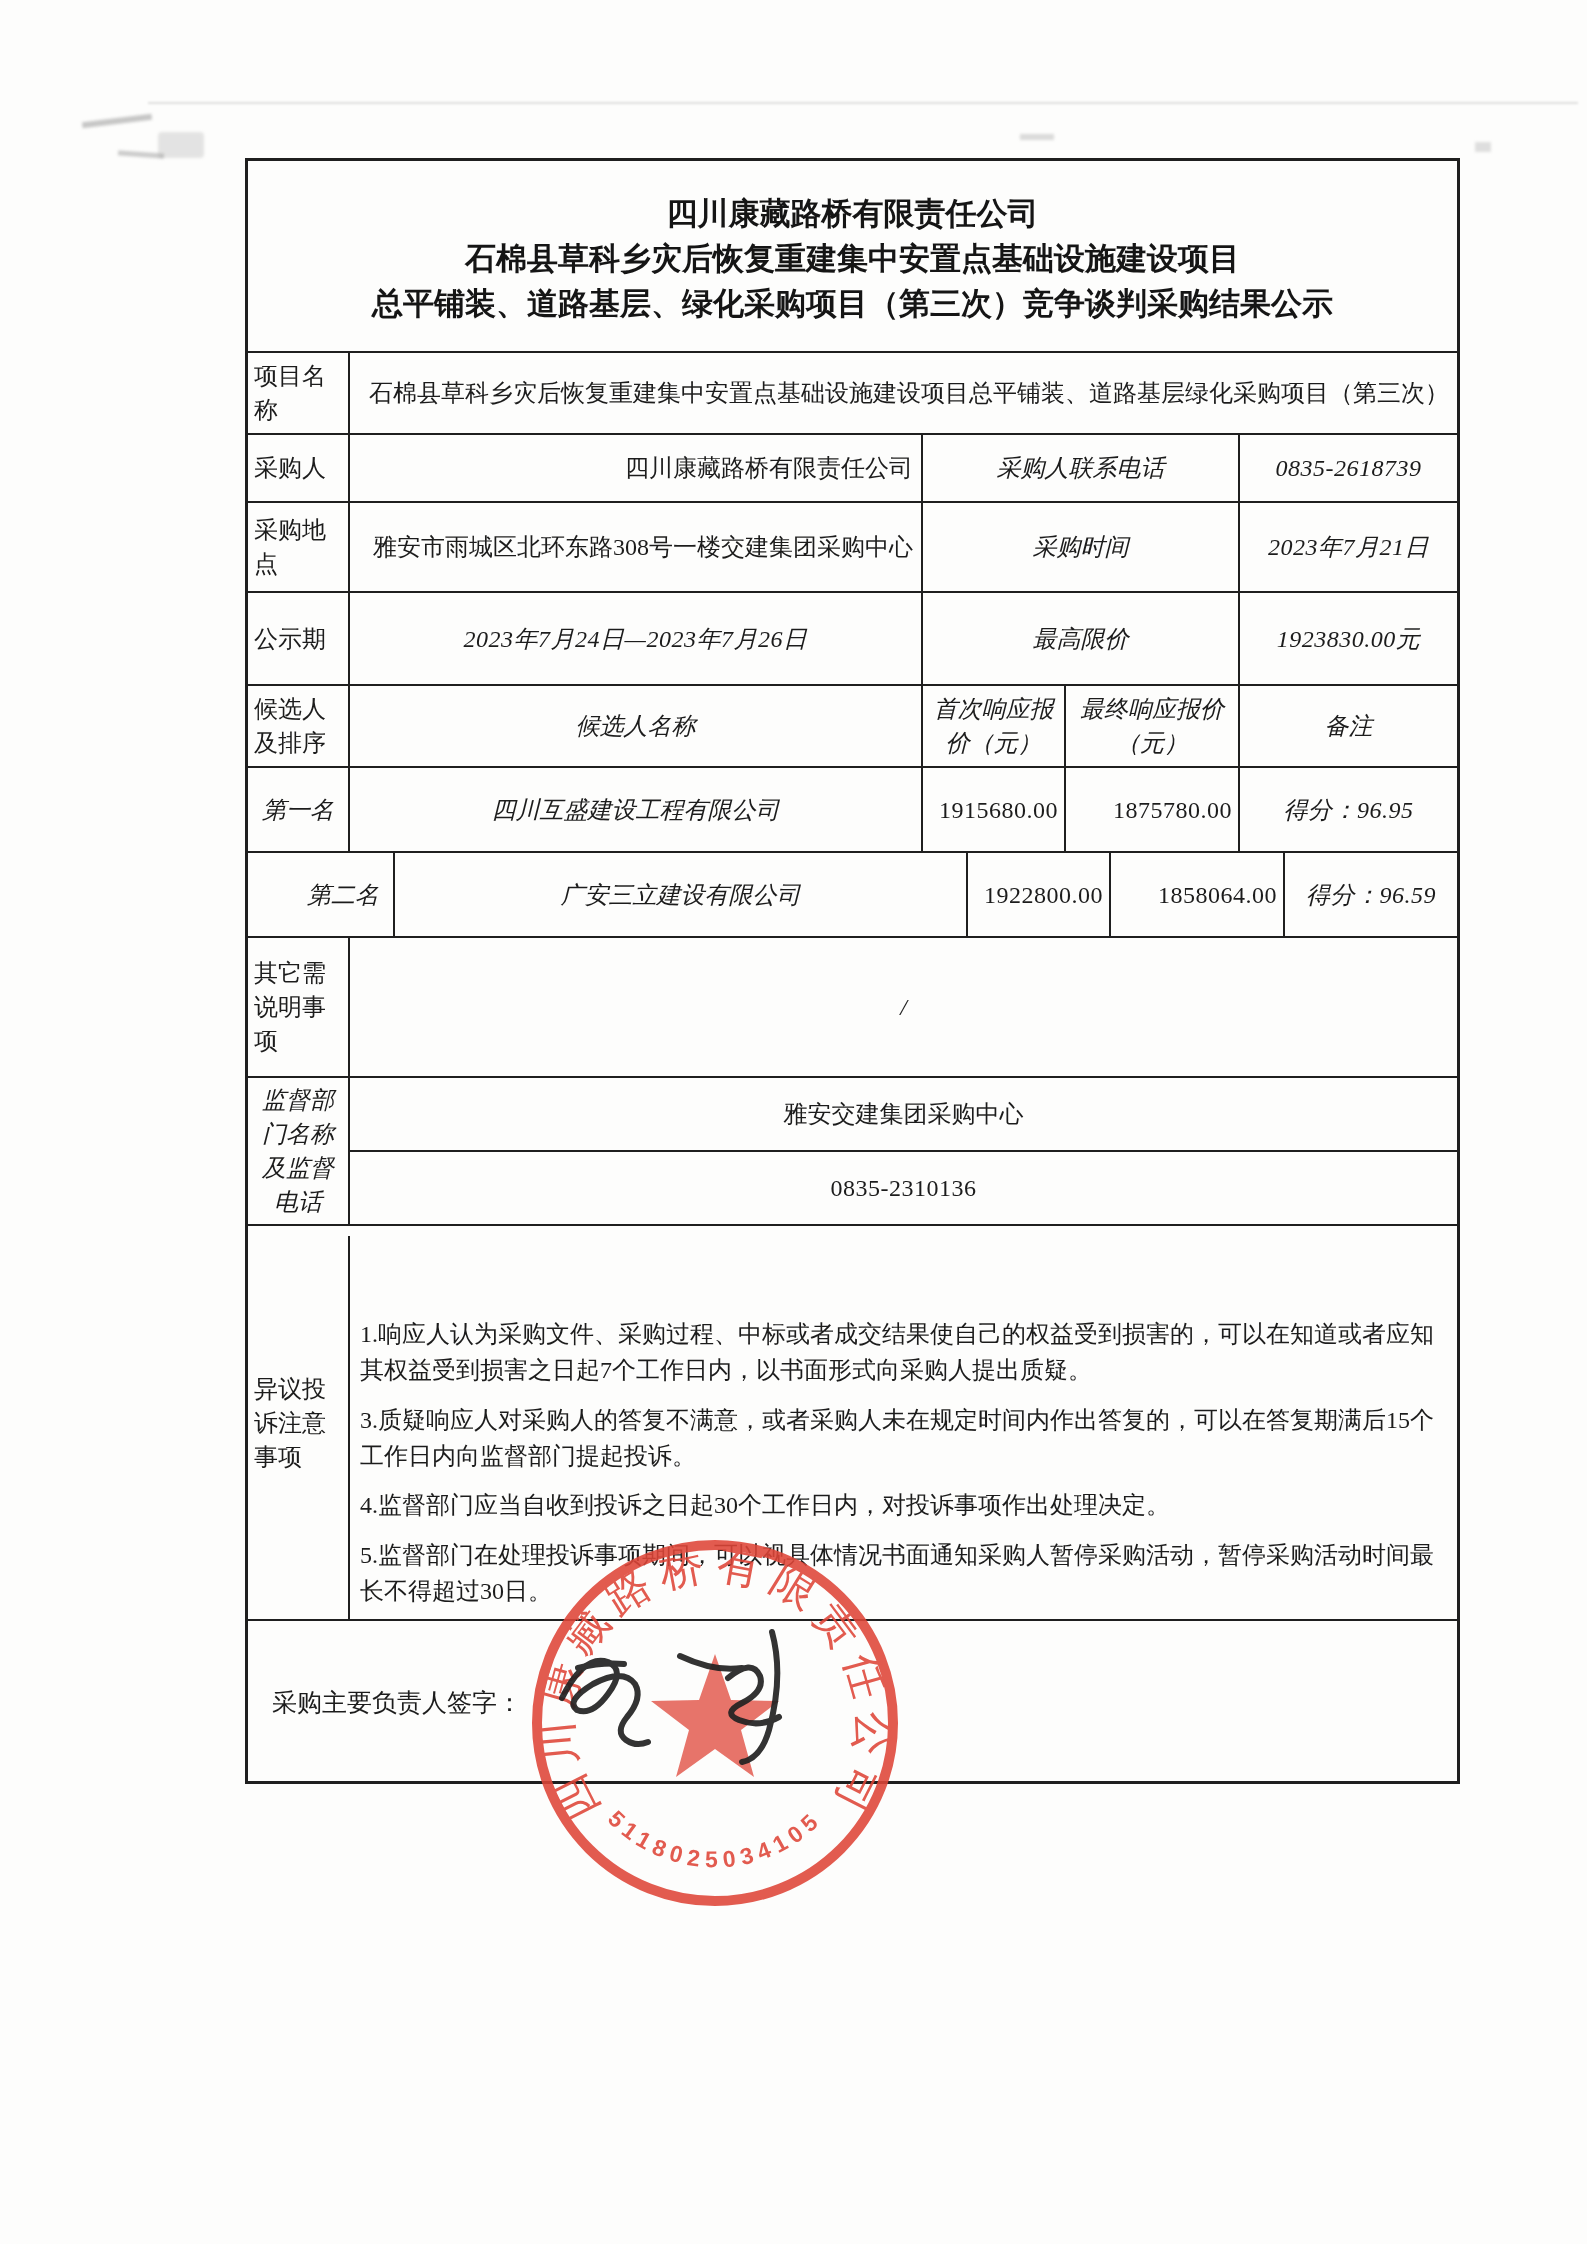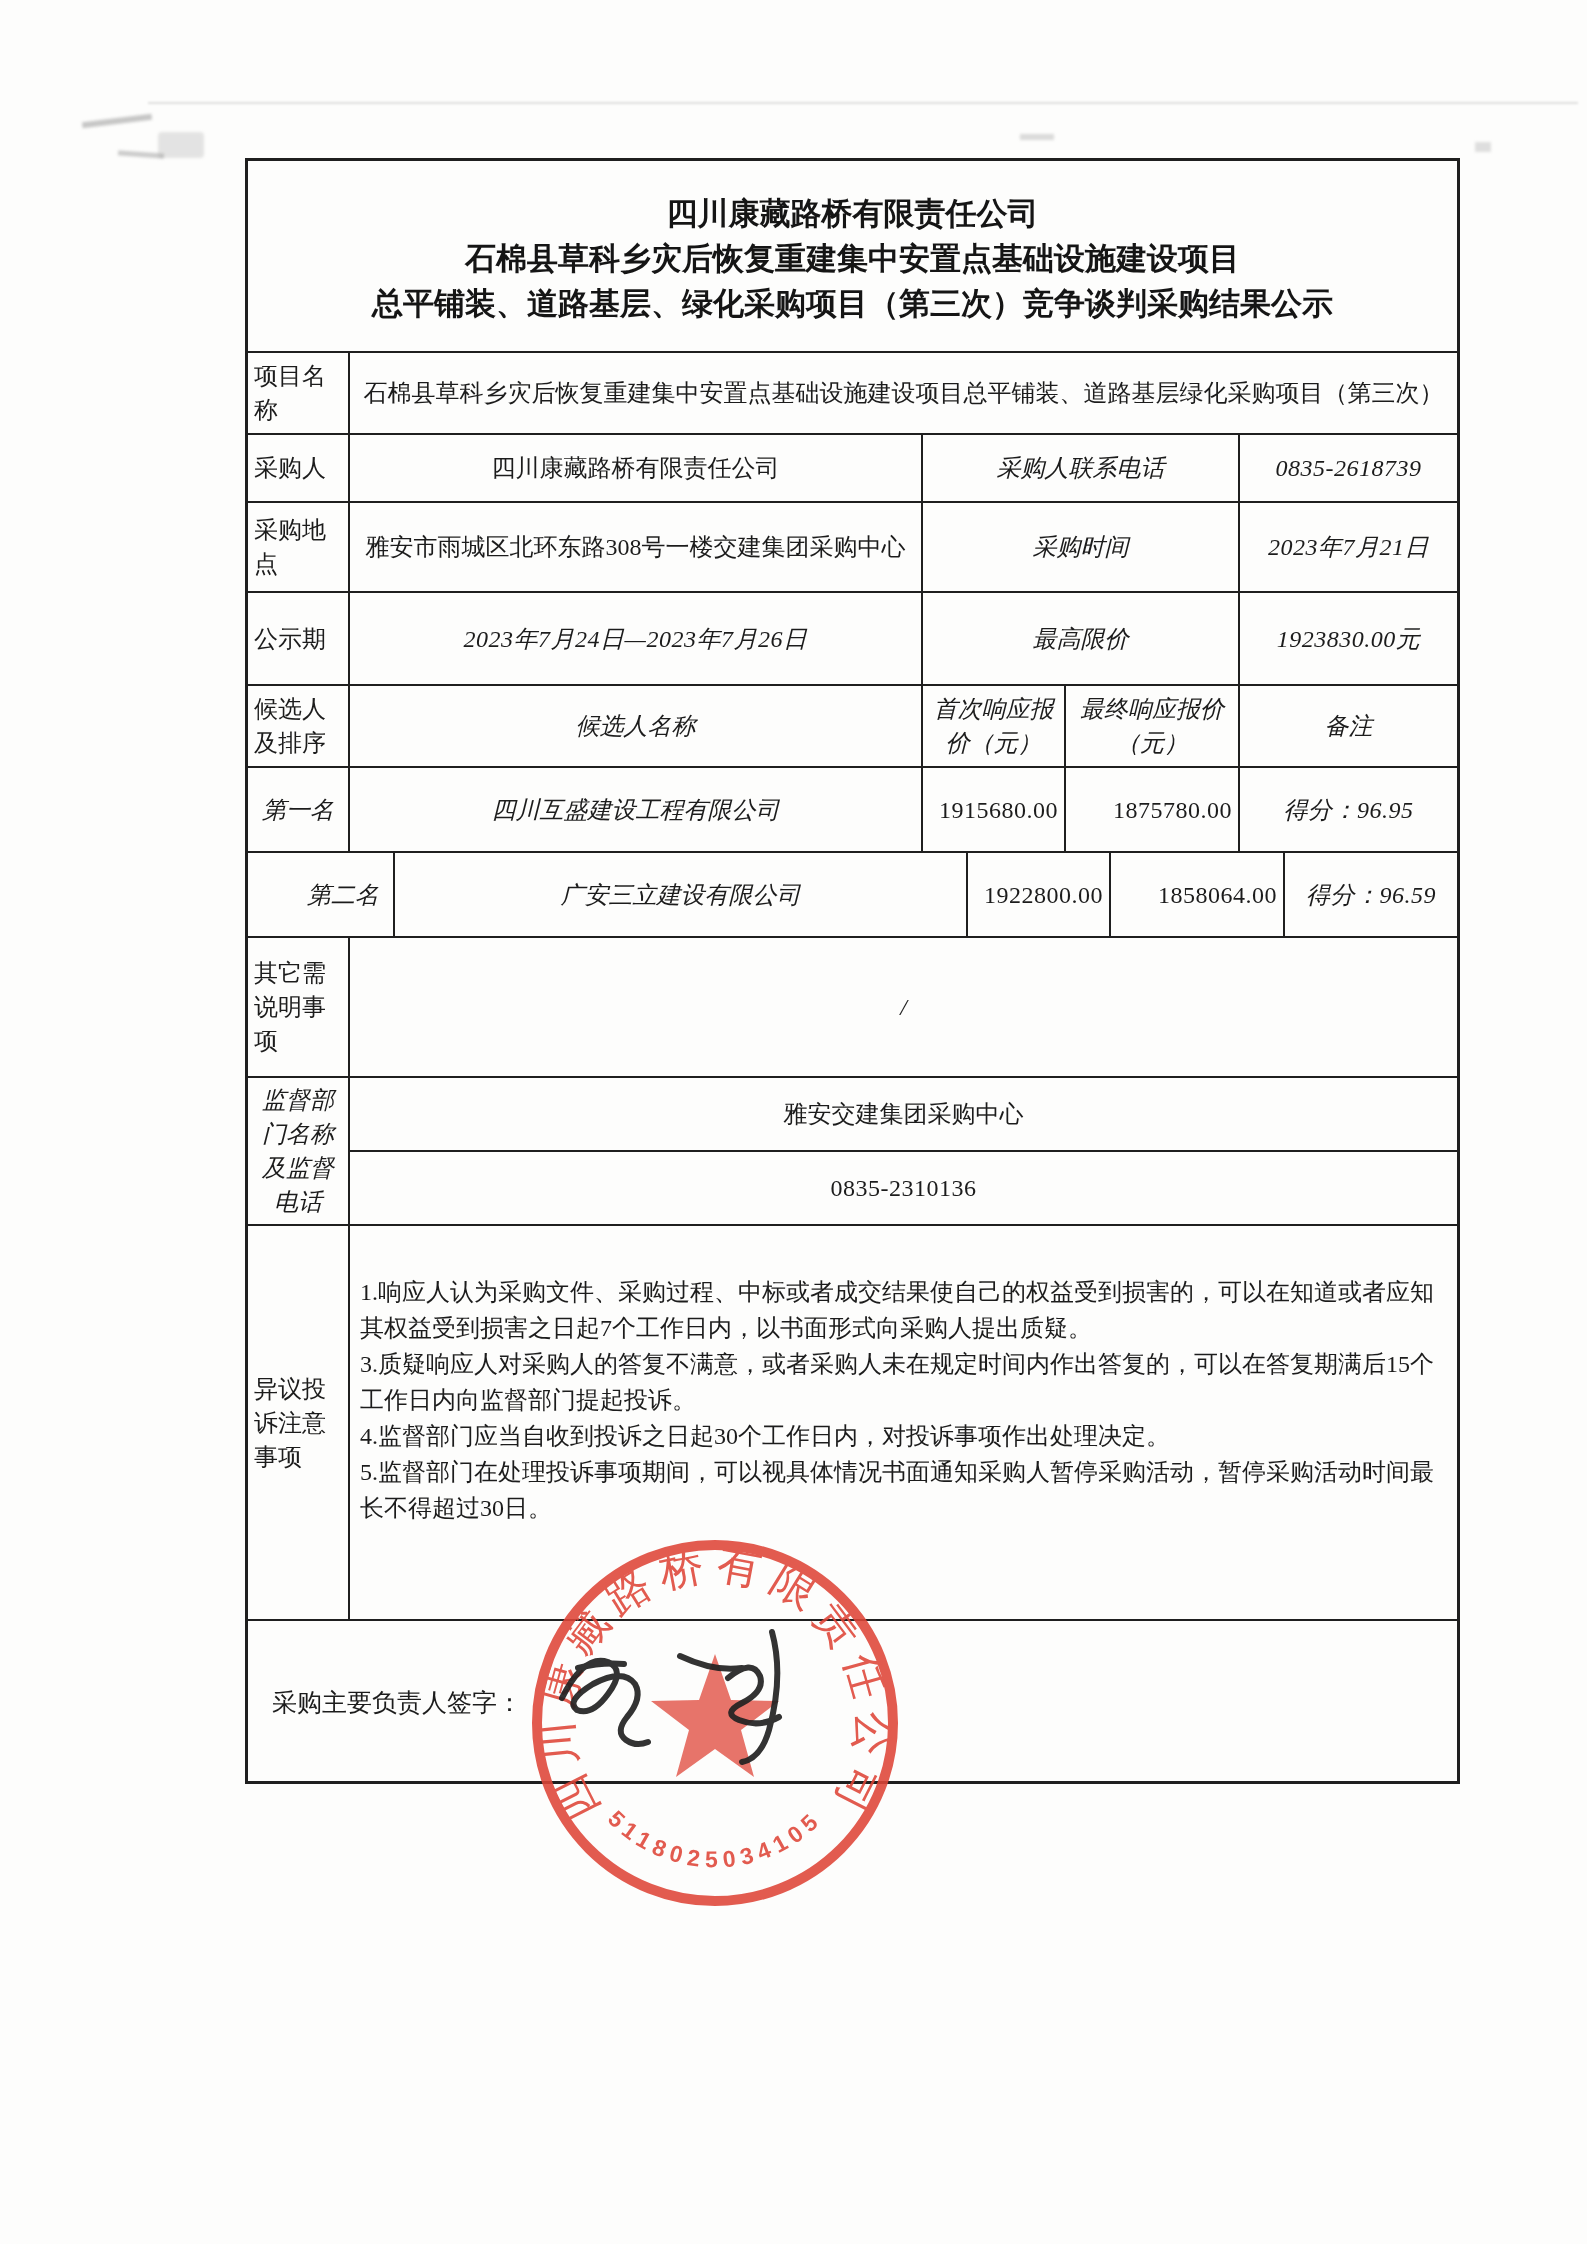--- a/index.html
+++ b/index.html
@@ -32,28 +32,28 @@
   .row{display:grid;border-top:2px solid #1f1f1f;box-sizing:border-box;}
   .cols2{grid-template-columns:100px 1fr;}
   .cols4{grid-template-columns:100px 573px 317px 1fr;}
   .cols5{grid-template-columns:100px 573px 143px 174px 1fr;}
   .cell{border-left:2px solid #1f1f1f;box-sizing:border-box;display:flex;flex-direction:column;justify-content:center;padding:4px 8px;line-height:34px;}
   .cell.nb{border-left:none;}
   .lab{padding:4px 6px;}
   .lab.ctr{text-align:center;}
   .ctr{text-align:center;font-style:italic;}
   .rgt{text-align:right;padding-right:6px;}
-  .lft{text-align:center;}
+  .lft{text-align:right;}
   .num{font-family:"Liberation Serif","DejaVu Serif",serif;letter-spacing:.5px;}
   
   .split{padding:0;justify-content:stretch;}
   .split .sub{flex:1;display:flex;flex-direction:column;justify-content:center;text-align:center;box-sizing:border-box;}
   .split .sub + .sub{border-top:2px solid #1f1f1f;}
   
-  .obj{justify-content:flex-start;padding:48px 12px 10px 10px;line-height:36px;}
+  .obj{justify-content:space-between;padding:80px 12px 10px 10px;line-height:36px;margin-top:10px;}
   .obj div{margin:0;}
   
   .sig{height:162px;display:flex;align-items:center;padding-left:24px;box-sizing:border-box;font-size:25px;}
   
   .stamp{position:absolute;left:520px;top:1528px;width:390px;height:390px;z-index:5;}
 </style>
 </head>
 <body>
 
 <div class="sheet">

